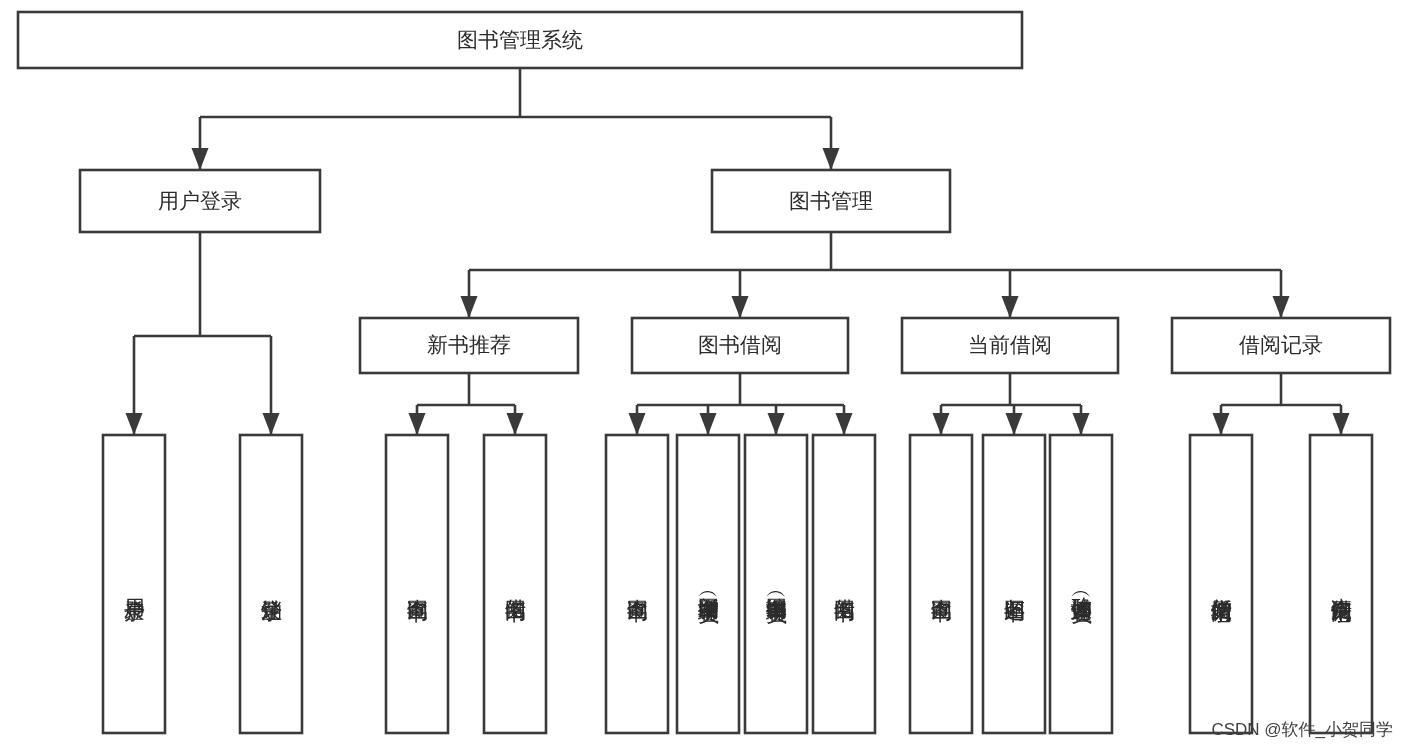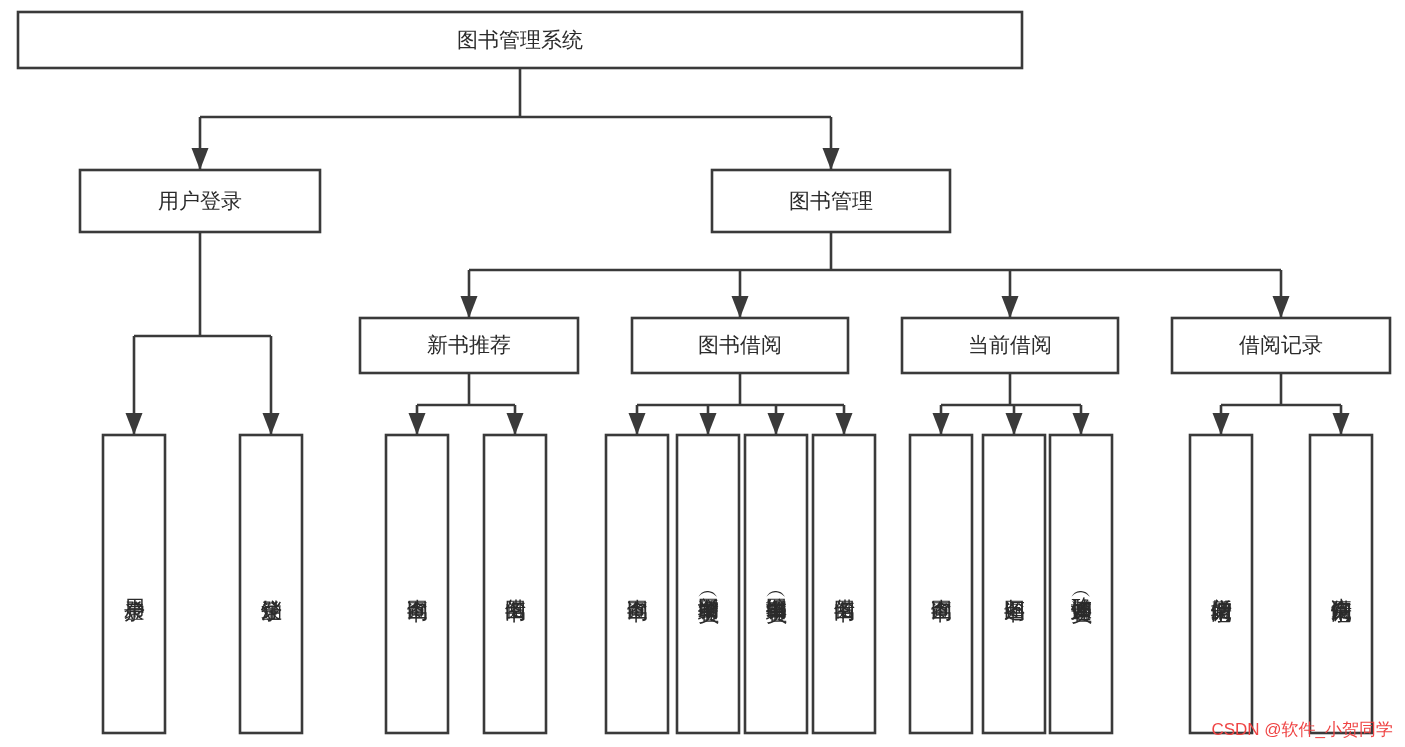--- a/index.html
+++ b/index.html
@@ -67,21 +67,21 @@
     letter-spacing: 1px;
     white-space: nowrap;
     text-align: center;
   }
   .watermark {
     position: absolute;
     right: 12px;
     bottom: 6px;
     font-family: "Liberation Sans", "DejaVu Sans", sans-serif;
     font-size: 17px;
-    color: #ef4444;
+    color: #404040;
     white-space: nowrap;
     pointer-events: none;
   }
 </style>
 </head>
 <body>
 
 <div id="diagram-root">
 
   <svg id="flowchart" viewBox="0 0 1405 747" xmlns="http://www.w3.org/2000/svg">

